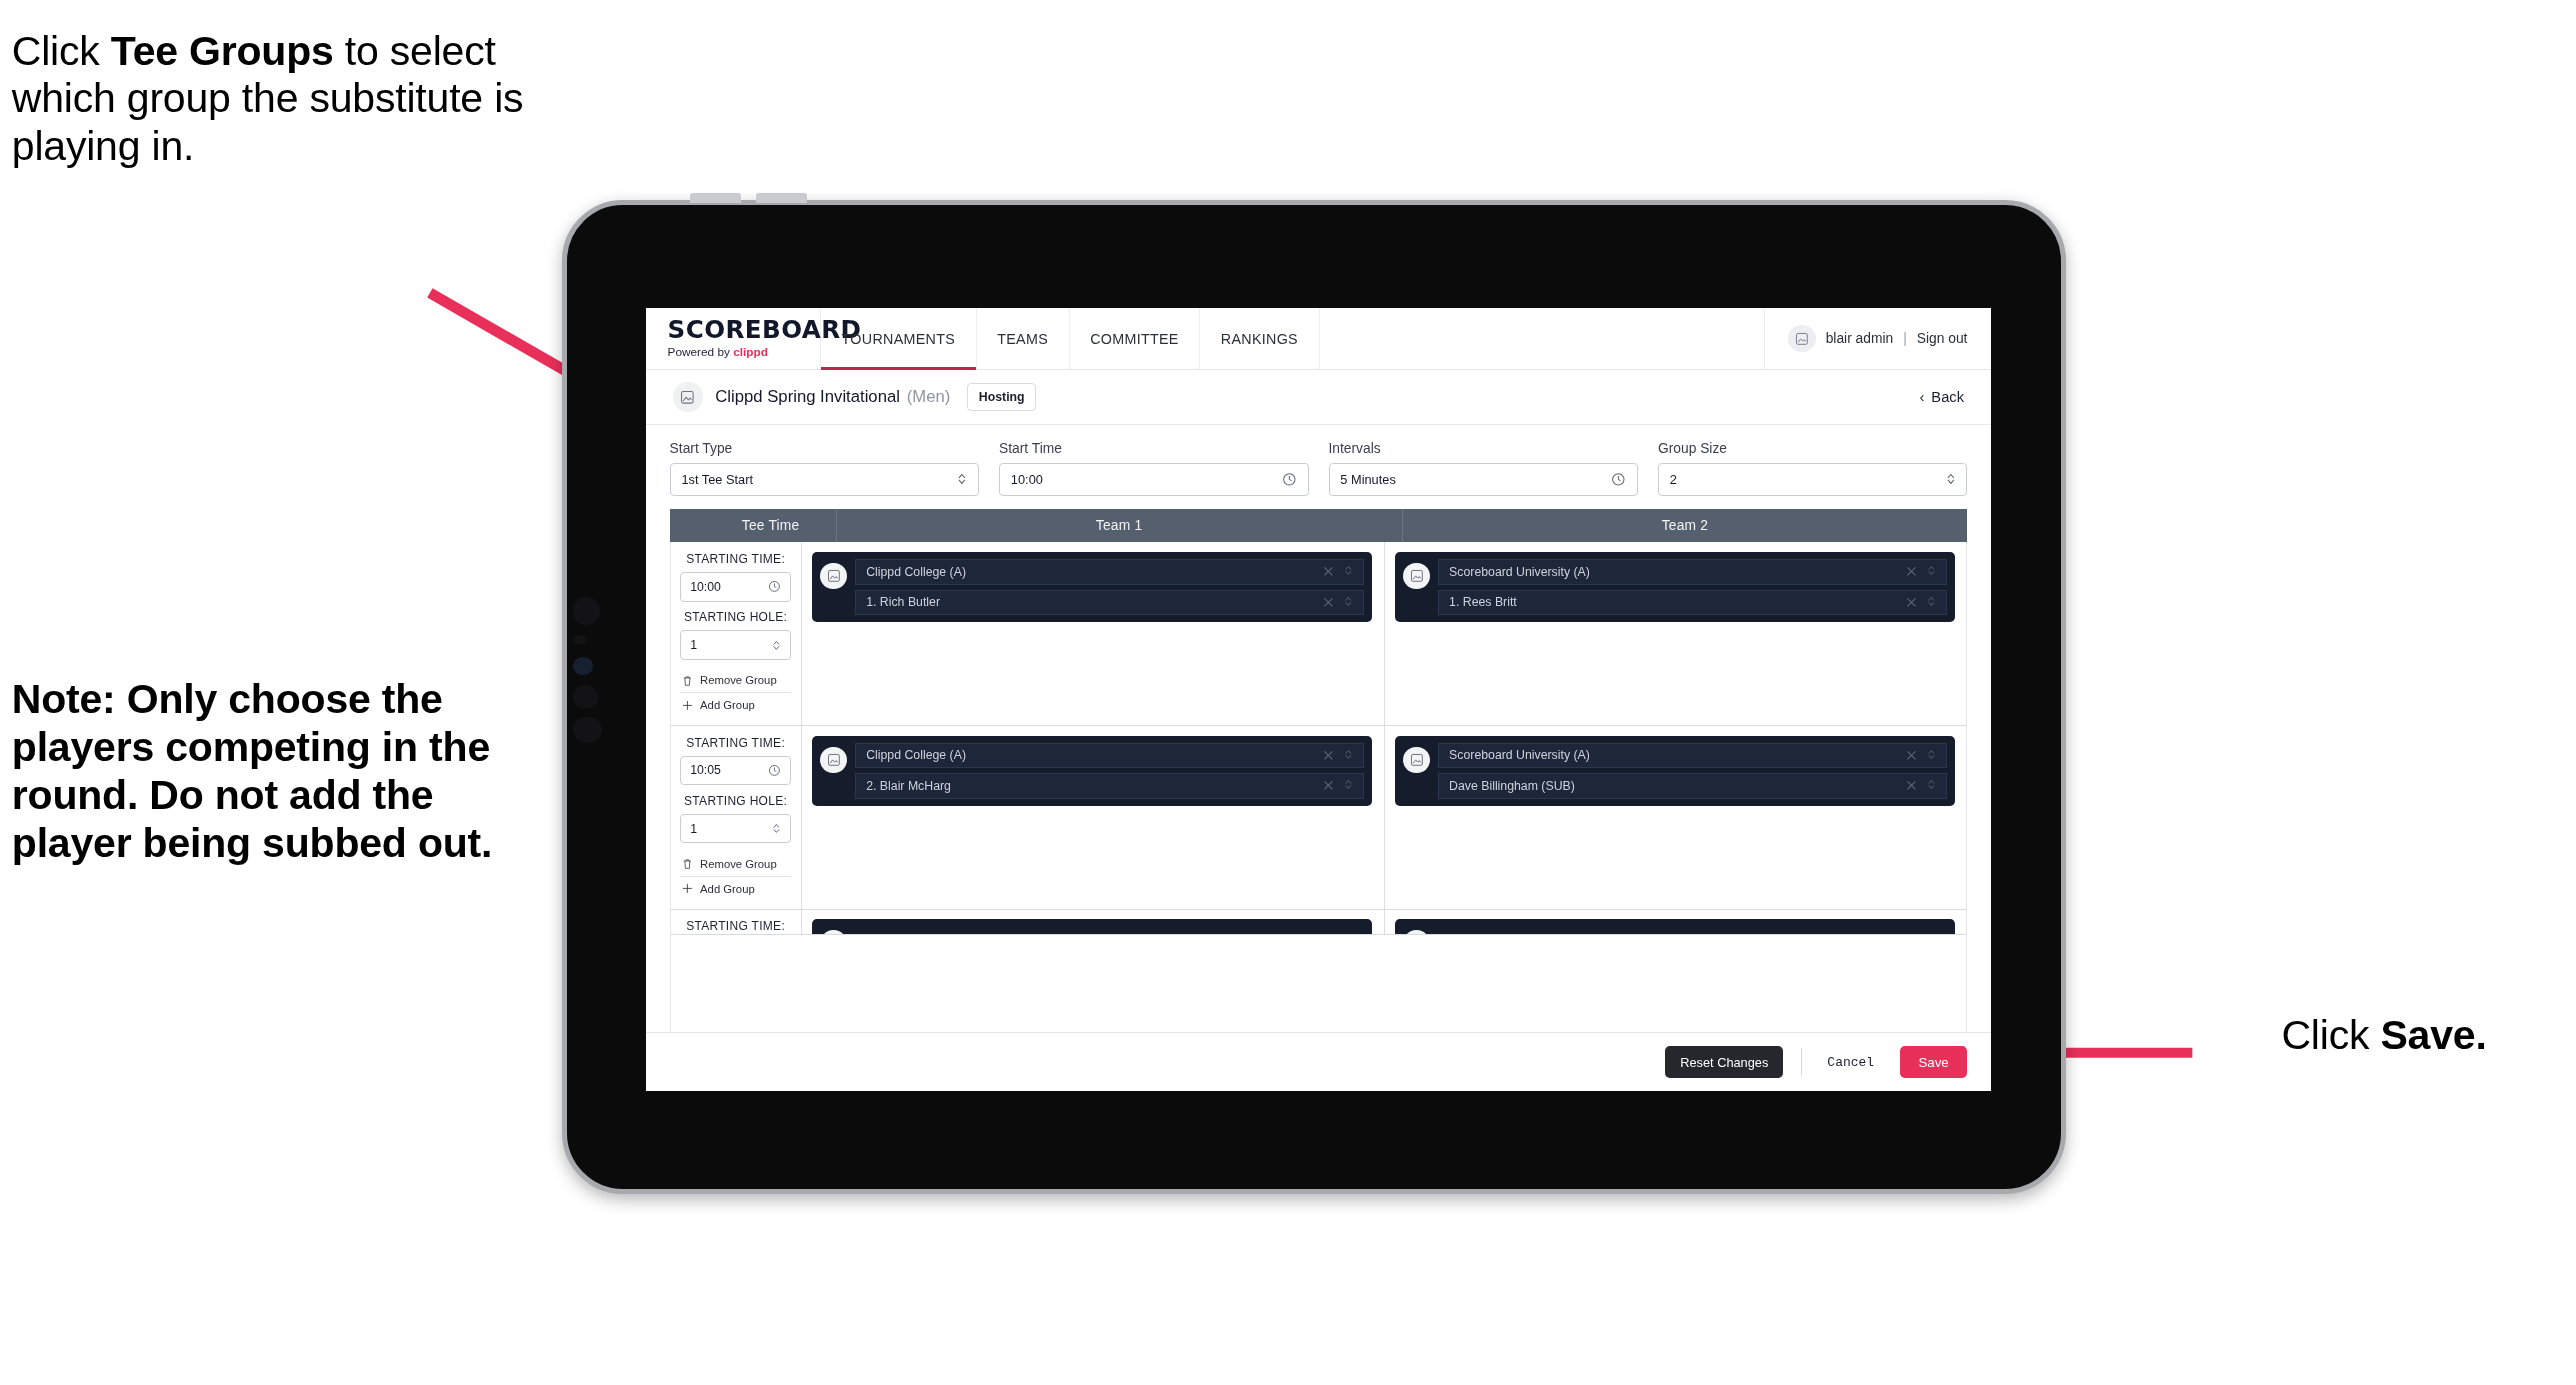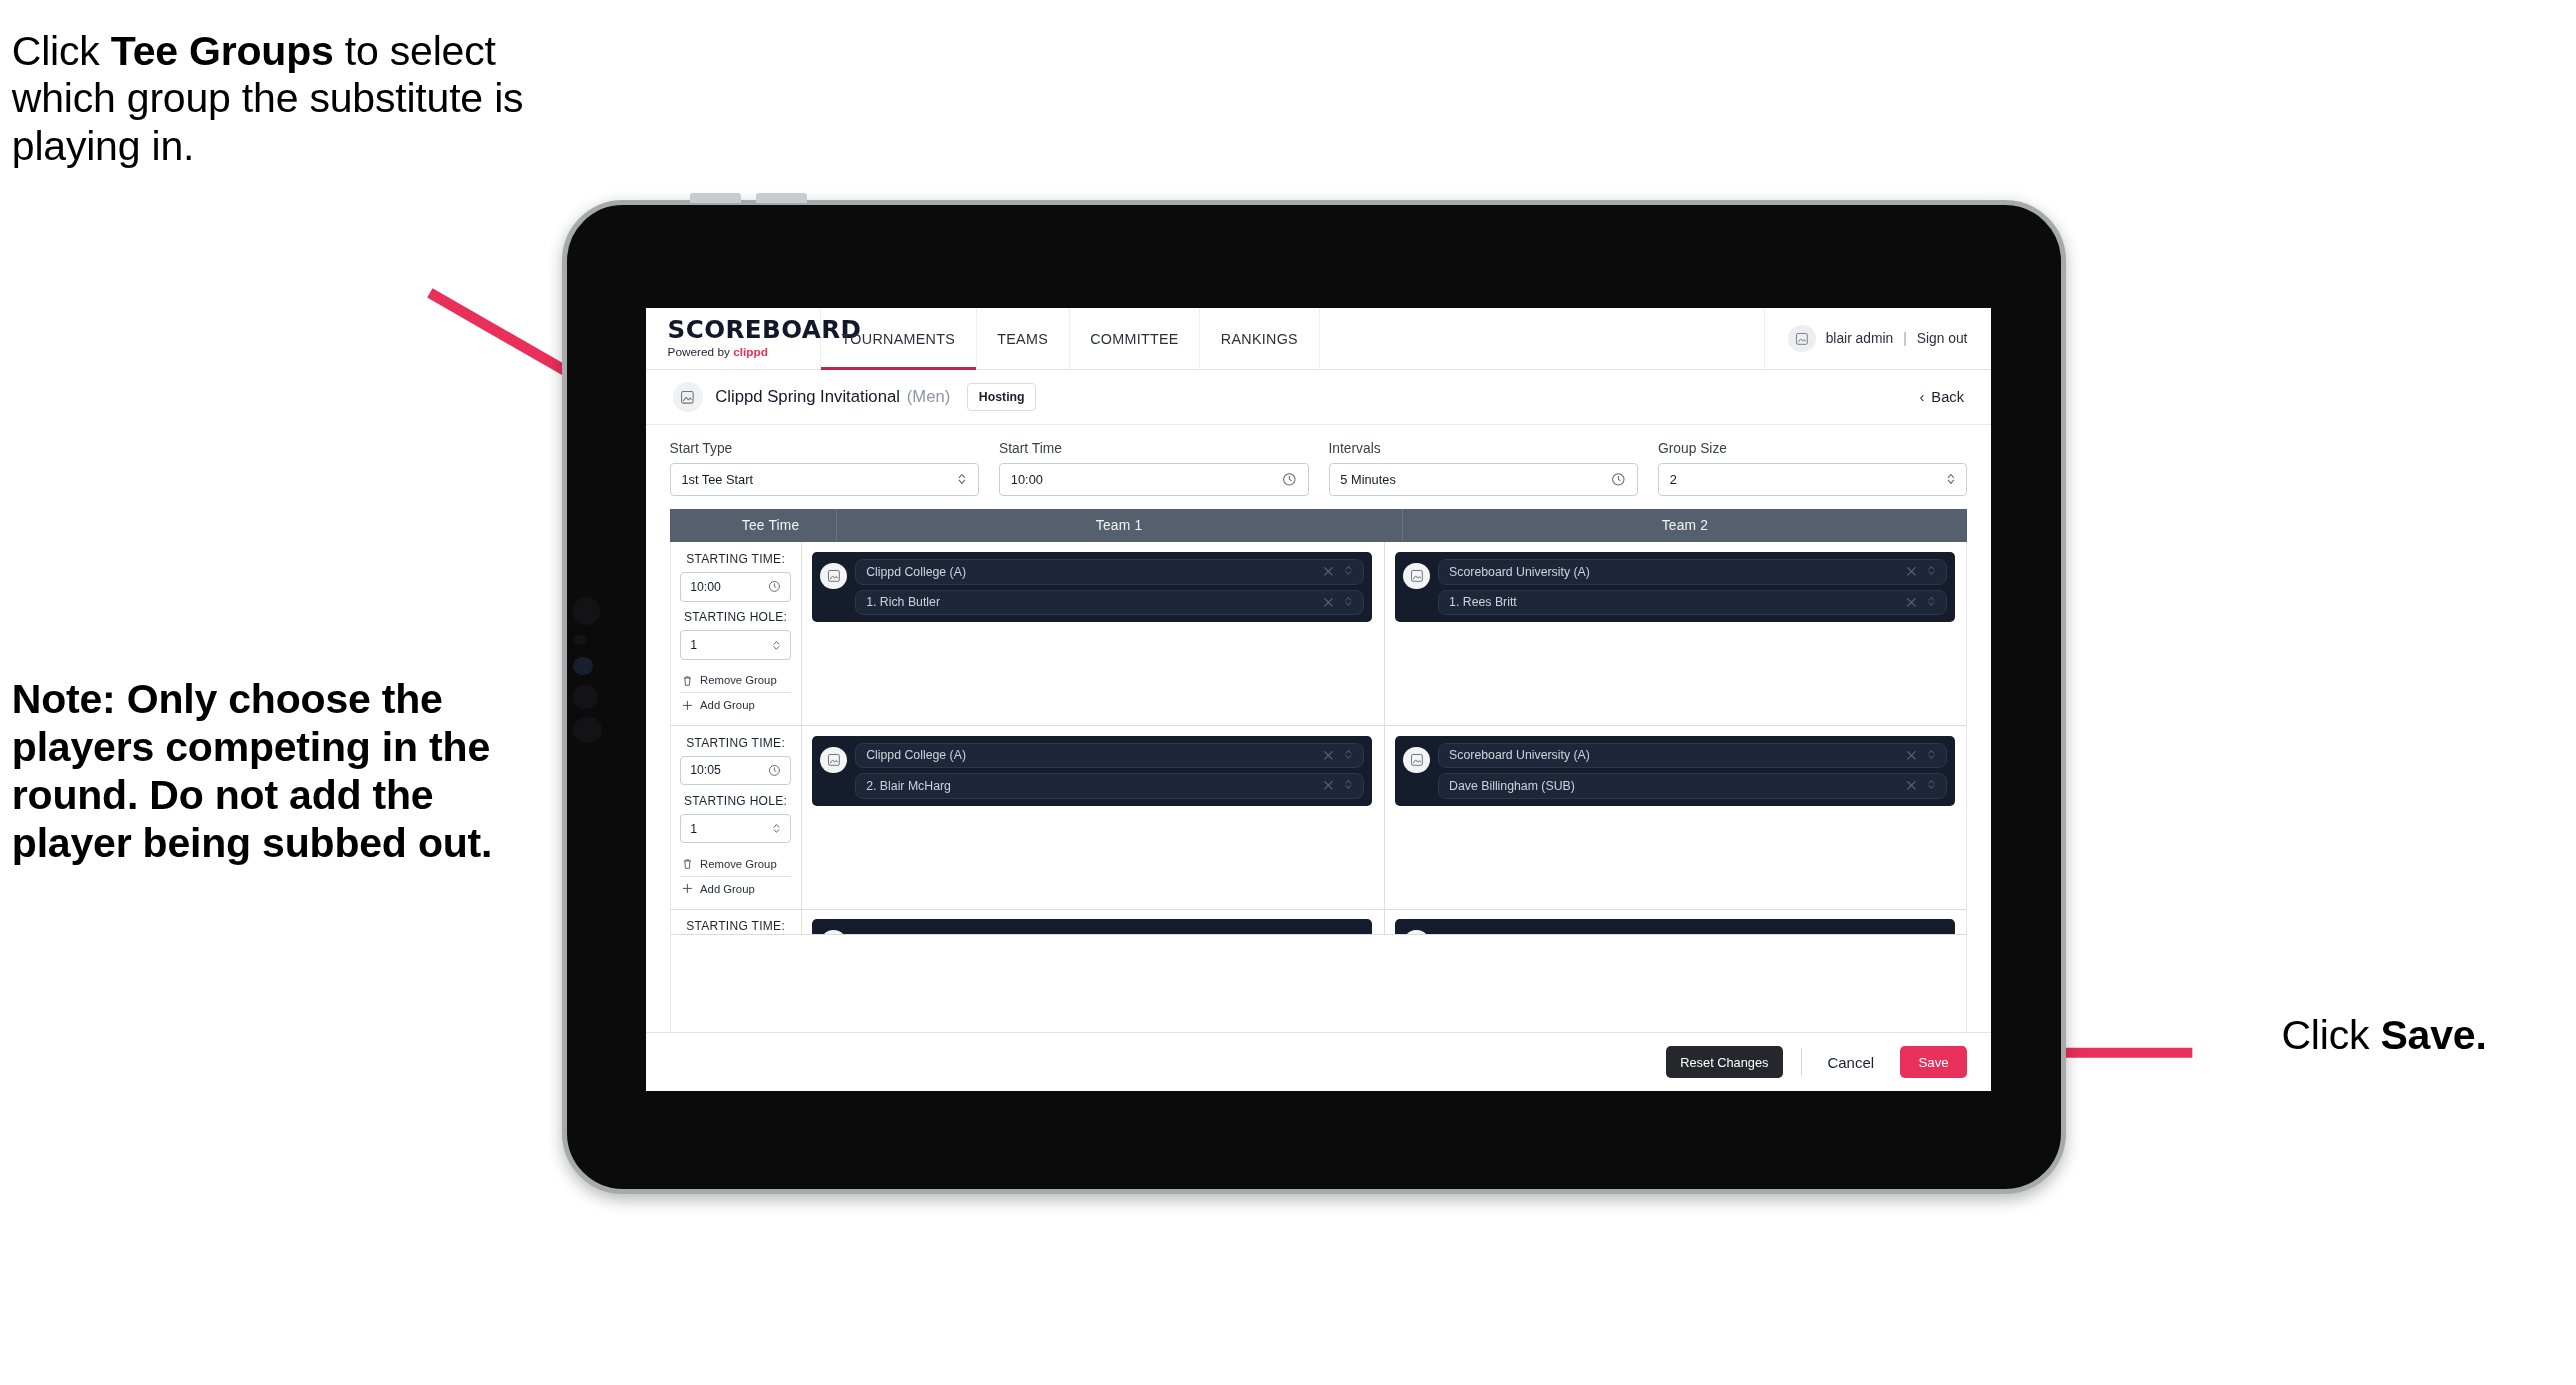--- a/index.html
+++ b/index.html
@@ -185,21 +185,21 @@
   .group-card {
     background: #151c2c; border-radius: 4.9px; padding: 6.9px 7.9px 6.9px 43px;
     position: relative; min-height: 57px;
   }
   .gc-badge {
     position: absolute; left: 7.9px; top: 10.8px;
     width: 26.5px; height: 26.5px; border-radius: 50%; background: #f3f4f6;
     display: flex; align-items: center; justify-content: center;
   }
   .pill {
-    background: #1e2639; border: 1px solid #2c364c; border-radius: 8px;
+    background: #1e2639; border: 1px solid #2c364c; border-radius: 0;
     height: 25.6px; display: flex; align-items: center; padding: 0 9.8px;
     margin-bottom: 4.9px;
   }
   .pill:last-child { margin-bottom: 0; }
   .pill .ptext { flex: 1; font-size: 12.3px; color: #cdd3de; }
   .pill .pctl { display: flex; align-items: center; gap: 10.8px; color: #5d677e; }
   .pill .pctl span { cursor: pointer; line-height: 1; }
 
   
   #footer {
@@ -207,22 +207,22 @@
     display: flex; align-items: center; justify-content: flex-end;
     gap: 17.7px; padding: 0 23.6px; background: #fff;
   }
   #btn-reset {
     background: #25272c; color: #fff; border: none; border-radius: 4.9px;
     font-size: 12.8px; padding: 8.8px 14.7px; cursor: pointer;
     font-family: inherit;
   }
   #vdivider { width: 1px; height: 27.5px; background: #d6d8dc; }
   #btn-cancel {
-    background: transparent; border: none; font-size: 15px;
-    color: #1c2030; cursor: pointer; font-family: Liberation Sans, sans-serif; padding: 8.8px 7.9px;
+    background: transparent; border: none; font-size: 13px;
+    color: #1c2030; cursor: pointer; font-family: Liberation Mono, monospace; padding: 8.8px 7.9px;
   }
   #btn-save {
     background: #e8305a; color: #fff; border: none; border-radius: 4.9px;
     font-size: 13.3px; padding: 8.8px 18.7px; cursor: pointer;
     font-family: inherit; font-weight: 500;
   }
   .ico svg { display: block; }
 </style>
 </head>
 <body>

